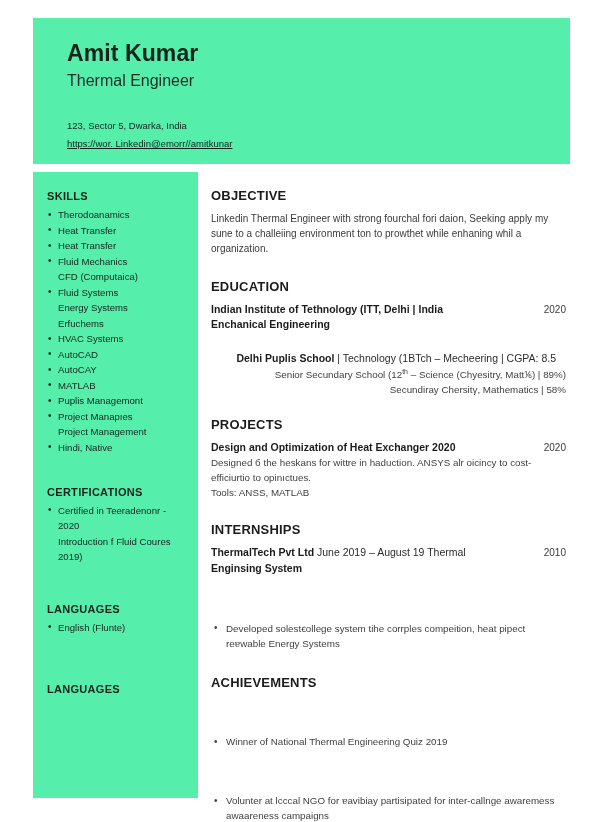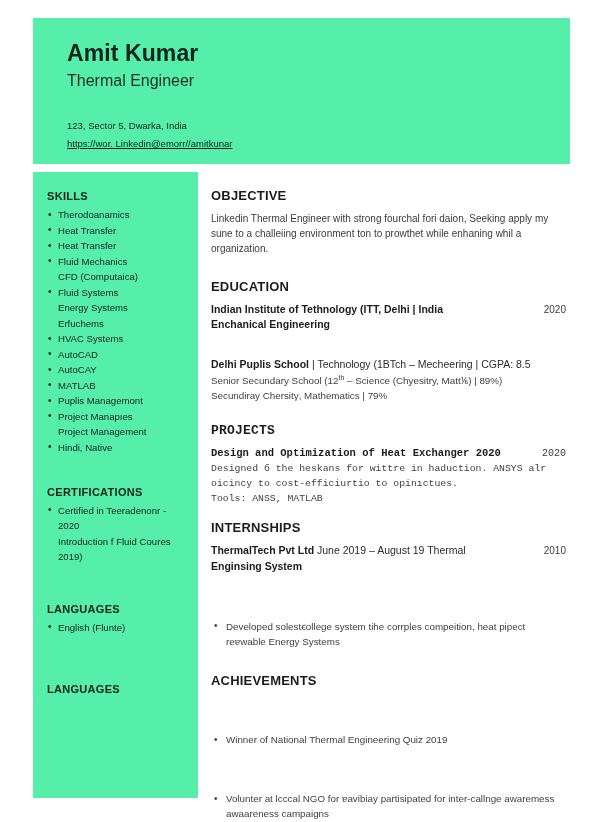--- a/index.html
+++ b/index.html
@@ -193,24 +193,24 @@
     left: 3px;
     top: -0.5px;
     font-size: 10px;
     color: #3f3f3f;
   }
 
   sup { font-size: 7px; vertical-align: super; }
 
   #objective-section   { margin-bottom: 22px; }
   #education-section   { margin-bottom: 20px; }
-  #projects-section    { margin-bottom: 14px; font-family: Liberation Mono, monospace; }
+  #projects-section    { margin-bottom: 22px; }
   #internships-section { margin-bottom: 24px; }
 
-  .edu-entry-gap { margin-top: 24px; }
+  .edu-entry-gap { margin-top: 18px; text-align: right; }
 </style>
 </head>
 <body>
 
 <div id="resume-page">
 
   <div id="header-banner">
     <div id="candidate-name">Amit Kumar</div>
     <div id="candidate-title">Thermal Engineer</div>
     <div id="contact-block">
@@ -284,21 +284,21 @@
         <div class="entry-subline">Enchanical Engineering</div>
       </div>
 
       <div class="entry edu-entry-gap">
         <div class="entry-headline">
           <span class="strong">Delhi Puplis School</span><span> | Technology (1BTch – Mecheering | CGPA: 8.5</span>
         </div>
         <div class="detail-line">
           <span>Senior Secundary School (12</span><sup>th</sup><span> – Science (Chyesitry, Matt⅙) | 89%)</span>
         </div>
-        <div class="detail-line">Secundiray Chersitγ, Mathematics | 79%</div>
+        <div class="detail-line">Secundiray Chersitγ, Mathematics | 58%</div>
       </div>
     </div>
 
     <div class="main-section" id="projects-section">
       <div class="section-heading">PROJECTS</div>
       <div class="entry">
         <div class="entry-row">
           <div class="entry-headline">
             <span class="strong">Design and Optimization of Heat Exchanger 2020</span>
           </div>

